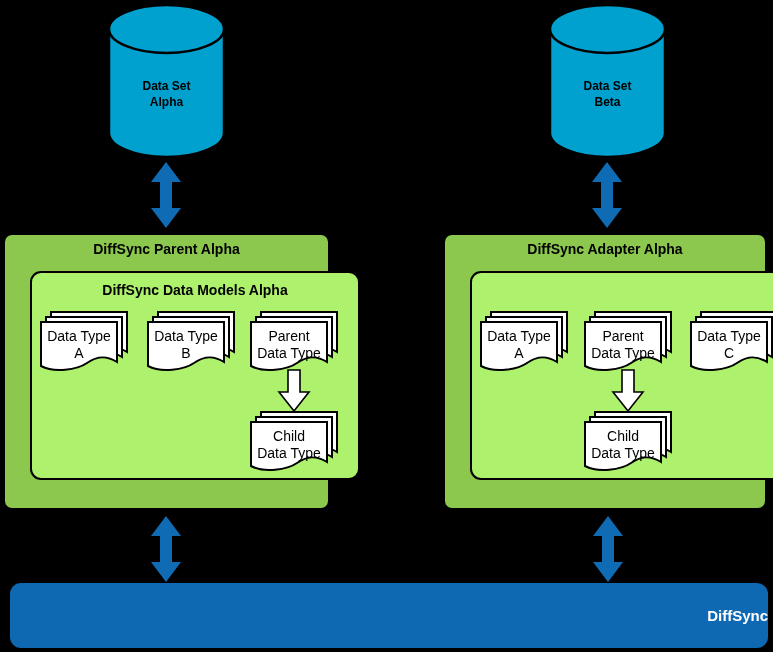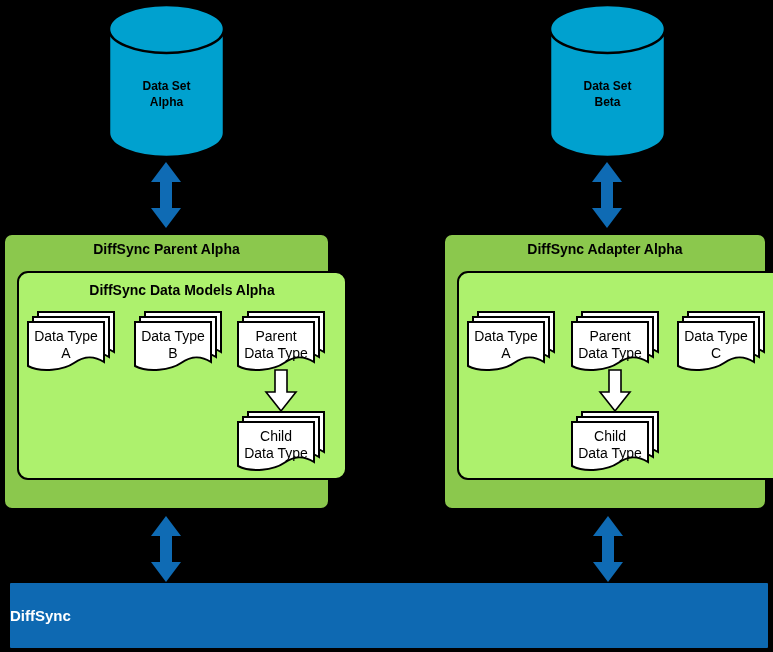--- a/index.html
+++ b/index.html
@@ -35,21 +35,21 @@
     border: 2px solid var(--c-outline);
     border-radius: 9px;
   }
   .adapter.beta { width: 324px; }
   .adapter-title {
     position: absolute; top: 6px; left: 0; width: 100%;
     text-align: center; font-weight: bold; font-size: 14px;
     color: var(--c-text_dark);
   }
   .models {
-    position: absolute; left: 12px; top: 36px;
+    position: absolute; left: 25px; top: 36px;
     width: 330px; height: 209px;
     background: var(--c-adapter_inner);
     border: 2px solid var(--c-outline);
     border-radius: 11px;
   }
   .models-title {
     position: absolute; top: 9px; left: 0; width: 100%;
     text-align: center; font-weight: bold; font-size: 14px;
     color: var(--c-text_dark);
   }
@@ -65,22 +65,22 @@
   }
 
   
   .block-arrow { position: absolute; width: 34px; height: 44px; z-index: 1; }
   .block-arrow-shape { fill: var(--c-doc_fill); stroke: var(--c-outline); stroke-width: 1.6; }
 
   
   .bus {
     left: 10px; top: 583px; width: 758px; height: 65px;
     background: var(--c-bar_blue);
-    border-radius: 1px;
-    display: flex; align-items: center; justify-content: flex-start;
+    border-radius: 11px;
+    display: flex; align-items: center; justify-content: flex-end;
     font-weight: bold; font-size: 15px; color: var(--c-text_light);
   }
 </style>
 </head>
 <body>
 
 <svg width="0" height="0" style="position:absolute" aria-hidden="true">
   <defs>
     <path id="sheet" class="sheet" d="M1,1 H77 V41 C66,34 57,35 47,42 C37,49 14,52 1,45 Z"></path>
     <g id="stack">

